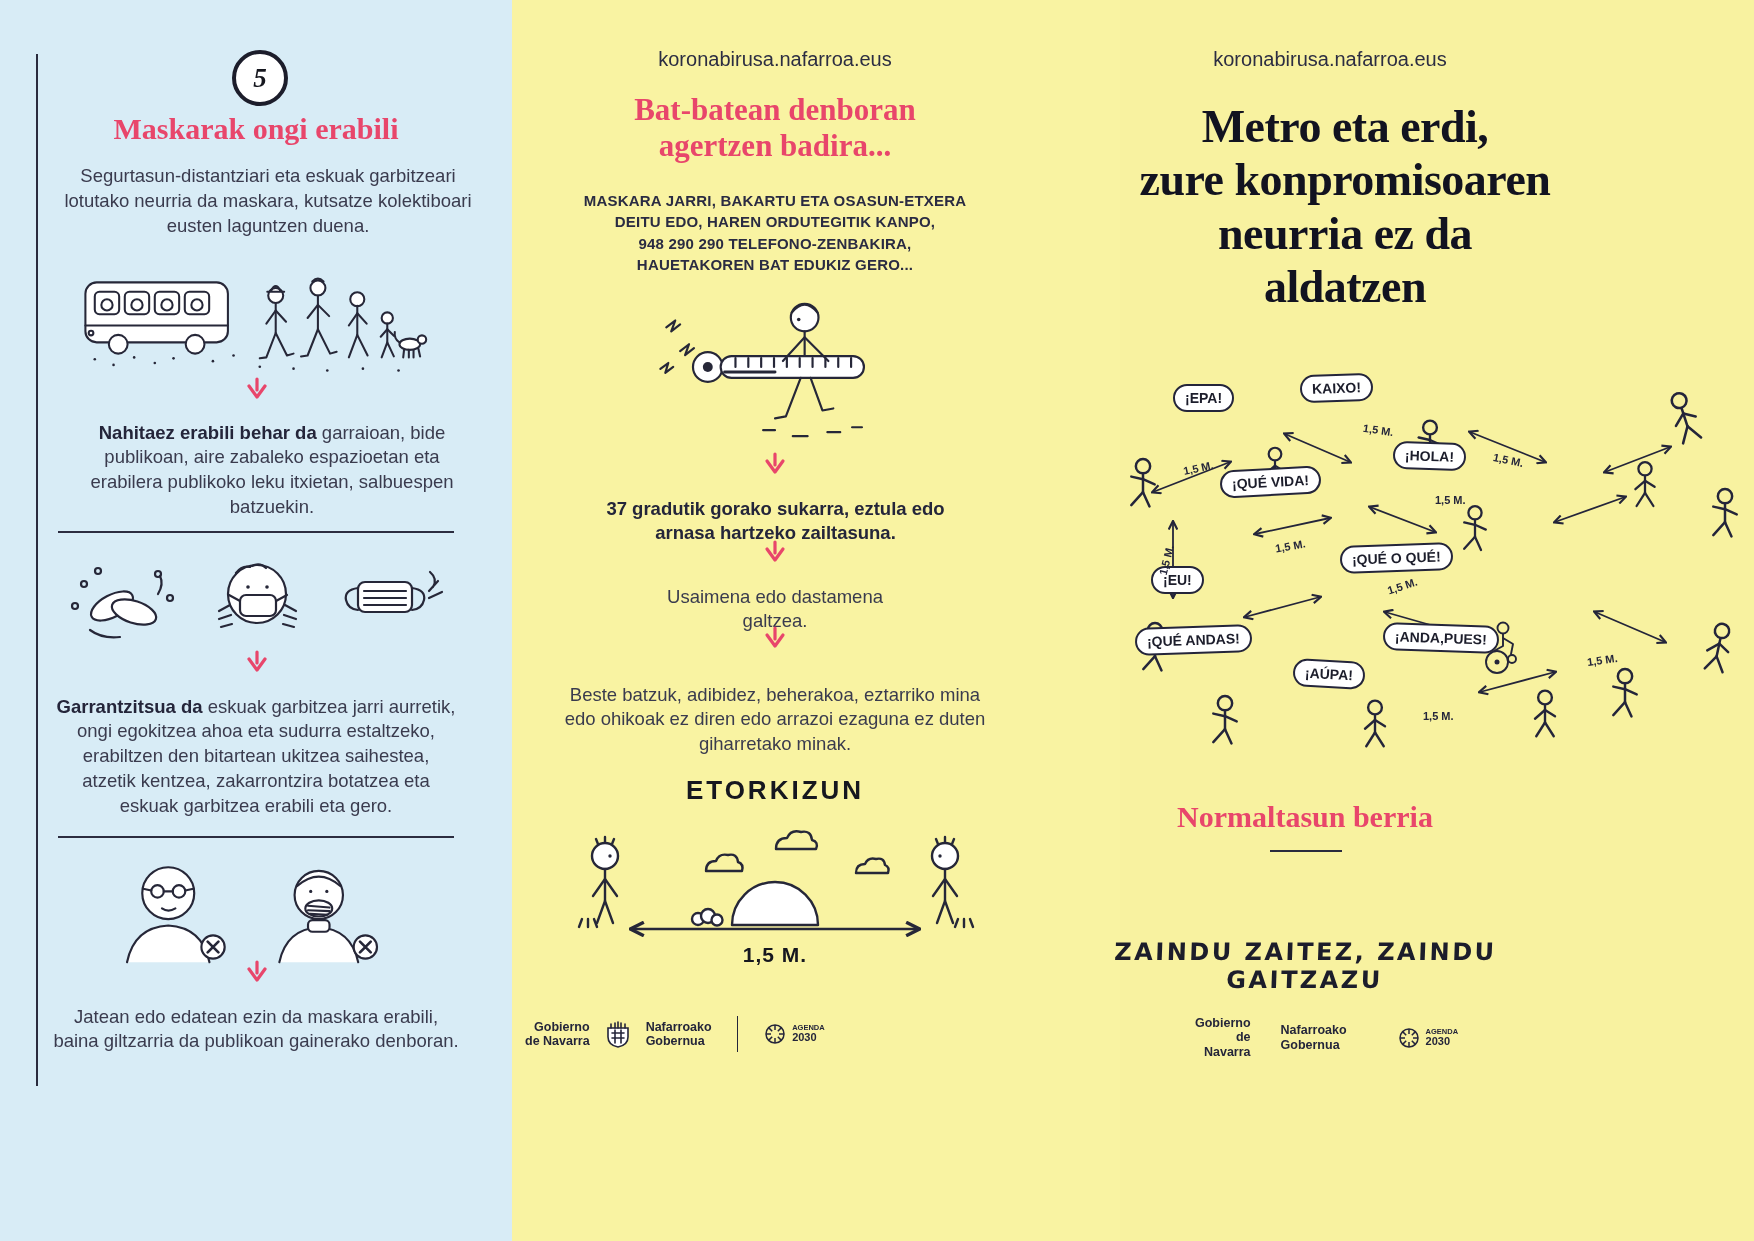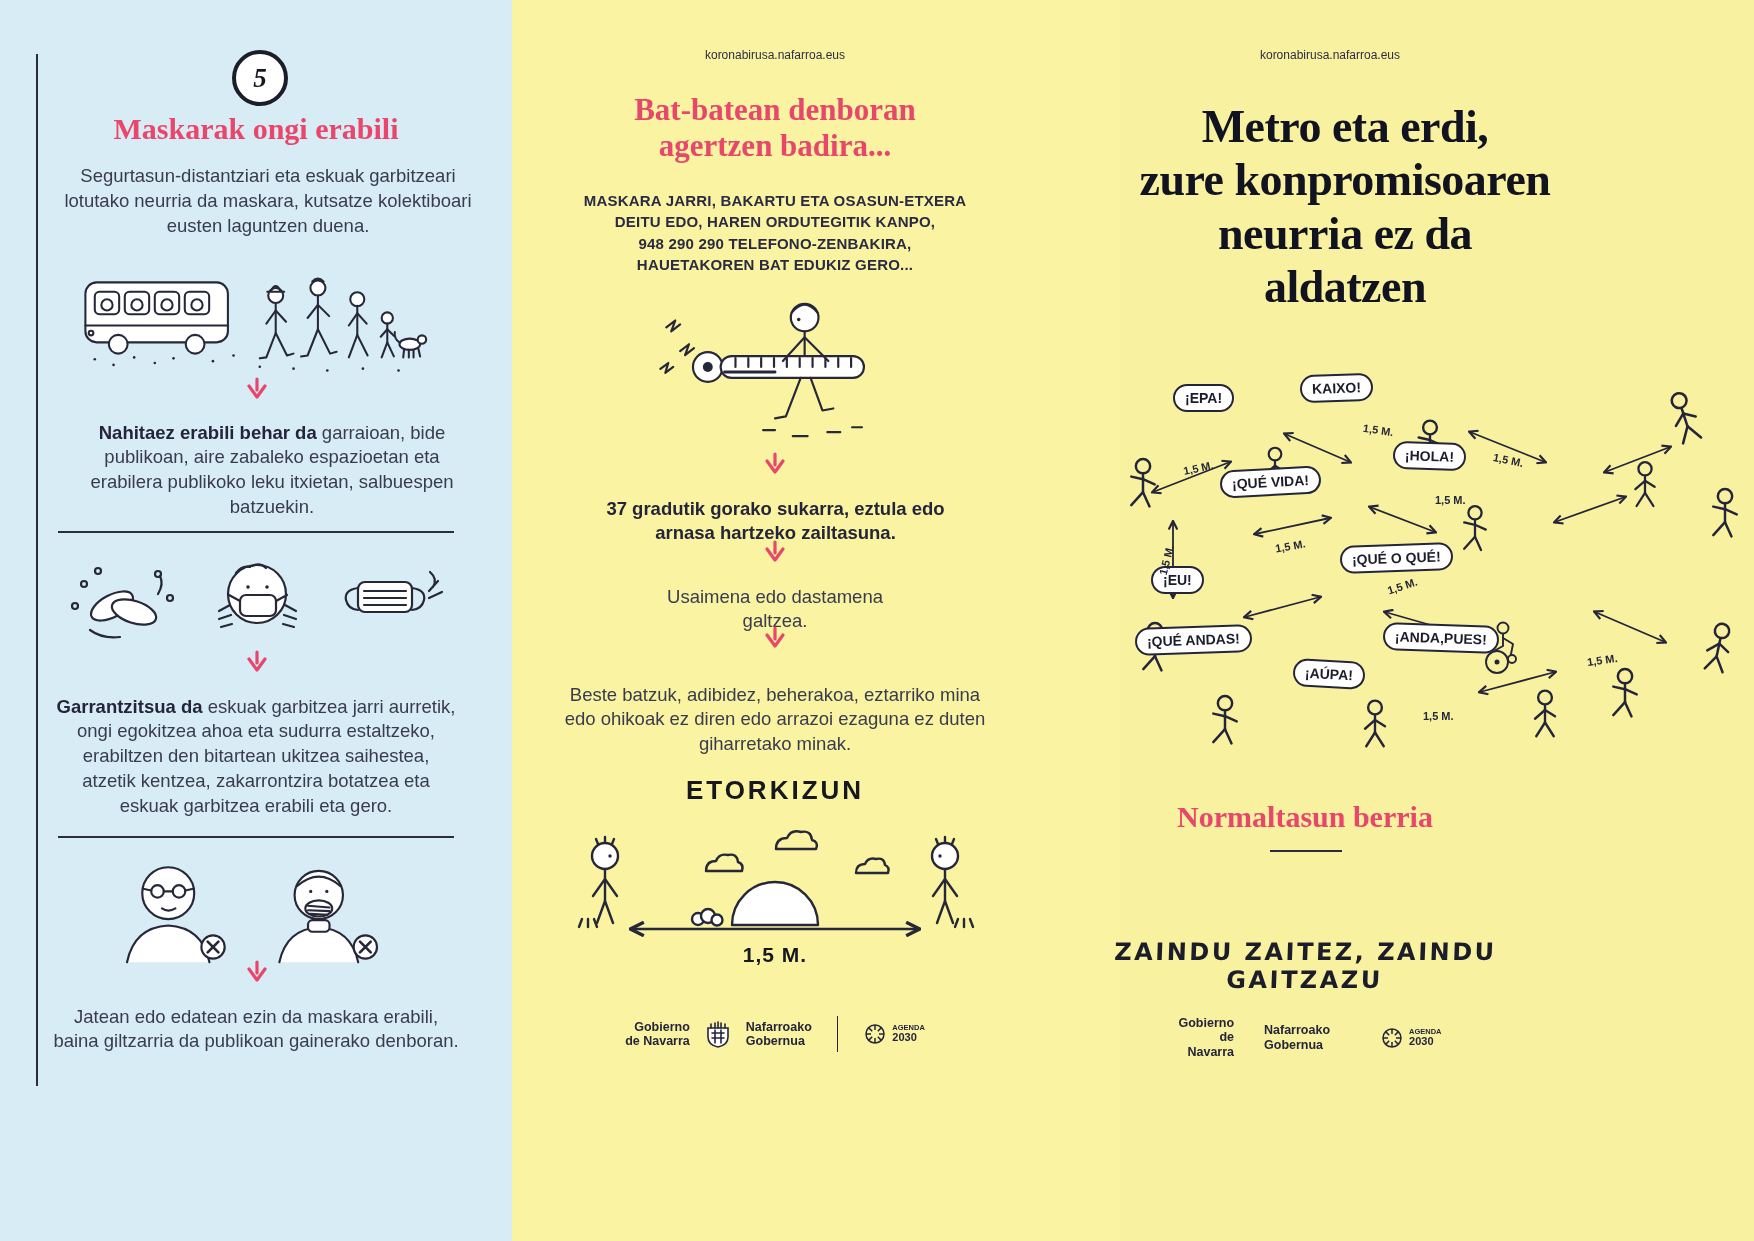--- a/index.html
+++ b/index.html
@@ -24,21 +24,21 @@
   .bus{left:64px;top:258px;width:385px;height:120px;}
   .darr{width:22px;height:24px;}
   .sep{height:1.5px;background:#2c2d40;left:58px;width:396px;}
   .l-para1{left:72px;top:402px;width:400px;}
   .icons{left:60px;top:548px;width:395px;height:102px;}
   .l-para2{left:56px;top:676px;width:400px;}
   .xfaces{left:74px;top:852px;width:365px;height:112px;}
   .l-para3{left:50px;top:986px;width:412px;}
   b.lead{color:#24253a;}
 
-  .url-text{font-size:12px;color:#2c2d42;}
+  .url-text{font-size:20px;color:#2c2d42;}
   .m-url{left:13px;top:48px;width:500px;}
   .m-title{left:13px;top:92px;width:500px;font-weight:bold;font-size:31px;line-height:1.15;}
   .m-instr{left:13px;top:190px;width:500px;font-weight:bold;font-size:15px;line-height:1.42;color:#2a2b42;letter-spacing:.2px;}
   .thermo{left:128px;top:280px;width:270px;height:168px;}
   .m-sym1{left:91px;top:478px;width:345px;font-weight:bold;color:#24253a;}
   .m-sym2{left:143px;top:566px;width:240px;}
   .m-sym3{left:48px;top:664px;width:430px;}
   .scene{left:48px;top:775px;width:430px;height:205px;}
   .scene-title{position:absolute;top:0;left:0;right:0;text-align:center;font-weight:800;font-size:26px;letter-spacing:3px;color:#16171f;}
   .scene-dist{position:absolute;top:168px;left:0;right:0;text-align:center;font-weight:800;font-size:21px;color:#16171f;letter-spacing:1px;}
@@ -47,21 +47,21 @@
   .r-title{left:0;top:100px;width:450px;font-weight:bold;font-size:46px;line-height:1.16;color:#121320;letter-spacing:-.5px;white-space:nowrap;}
   .crowd{left:5px;top:362px;width:620px;height:405px;}
   .bubble{position:absolute;background:#fff;border:2.5px solid #24253a;border-radius:14px;padding:4px 10px;
           font-size:14px;font-weight:bold;color:#1c1d2b;white-space:nowrap;}
   .dist{position:absolute;font-size:11px;font-weight:bold;color:#24253a;white-space:nowrap;}
   .r-subtitle{left:0;top:800px;width:370px;font-weight:bold;font-size:30px;}
   .subtitle-rule{left:150px;top:850px;width:72px;height:2px;background:#2a2b3e;}
   .r-slogan{left:-30px;top:938px;width:430px;font-family:"DejaVu Sans",sans-serif;font-weight:800;font-size:24px;
             letter-spacing:2.5px;color:#1c1d2b;transform:skewX(-2deg);}
 
-  .gov-logo{display:flex;align-items:center;justify-content:center;gap:15px;}
+  .gov-logo{display:flex;align-items:center;justify-content:flex-start;gap:15px;}
   .gov-text{font-size:12.5px;font-weight:bold;color:#24253a;line-height:1.15;}
   .gov-text.r{text-align:right;}
   .gov-sep{width:1.5px;height:36px;background:#24253a;margin:0 10px;}
   .agenda{display:flex;align-items:center;gap:5px;}
   .agenda-text{font-weight:bold;color:#24253a;line-height:1.05;}
   .agenda-text .a1{font-size:7.5px;display:block;}
   .agenda-text .a2{font-size:11px;display:block;}
   .m-logo{left:13px;top:1016px;width:500px;}
   .r-logo{left:75px;top:1016px;width:230px;}
   svg{display:block;}

